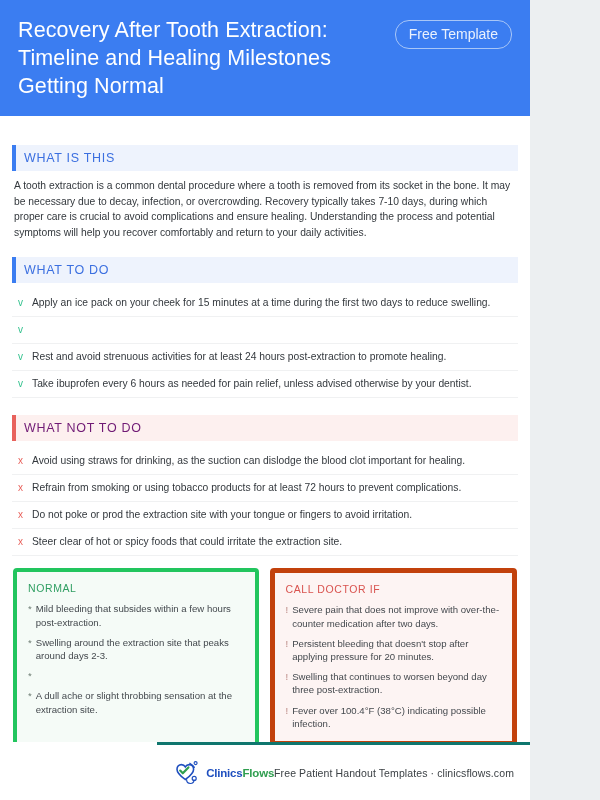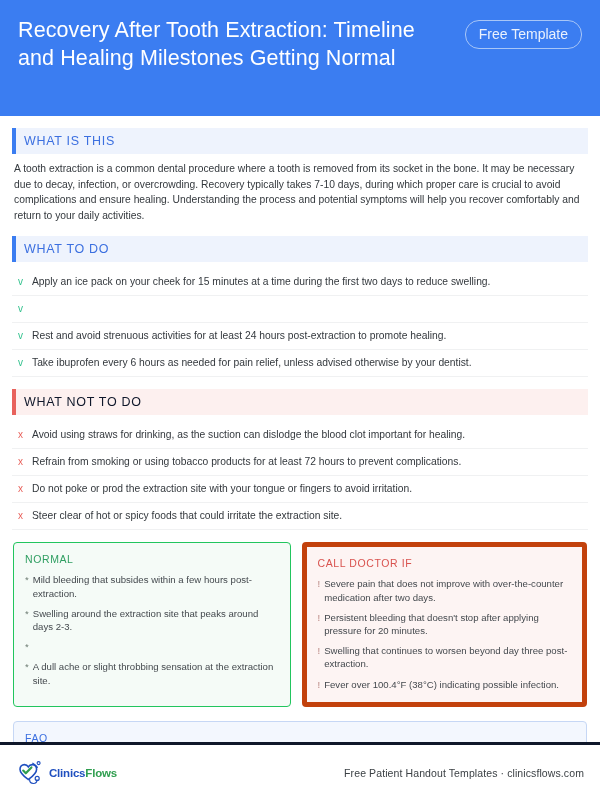--- a/index.html
+++ b/index.html
@@ -10,26 +10,27 @@
   }
 
   body {
     background: #eceff1;
     font-family: "Liberation Sans", sans-serif;
     -webkit-font-smoothing: antialiased;
   }
 
   .page {
     position: relative;
-    width: 600px;
+    width: 530px;
     height: 800px;
     background: #ffffff;
     overflow: hidden;
     display: flex;
     flex-direction: column;
+    align-items: flex-end;
   }
 
   
   .header {
     background: #3b7df1;
     padding: 16px 18px 18px 18px;
     display: flex;
     align-items: flex-start;
     justify-content: space-between;
     gap: 14px;
@@ -65,29 +66,30 @@
   
   .sec-head {
     display: flex;
     align-items: center;
     height: 26px;
     margin-bottom: 7px;
     font-size: 12.5px;
     letter-spacing: .7px;
     padding-left: 12px;
     position: relative;
+    margin-top: 17px;
   }
   .sec-head .accent {
     position: absolute;
     left: 0; top: 0; bottom: 0;
     width: 4px;
   }
   .sec-head.blue  { background: #eef3fd; color: #3b6fe0; }
   .sec-head.blue .accent { background: #3b7df1; }
-  .sec-head.red   { background: #fdf0ef; color: #0f172a; }
+  .sec-head.red   { background: #fdf0ef; color: #701a75; }
   .sec-head.red .accent { background: #e8625c; }
 
   .para {
     font-size: 10.3px;
     line-height: 15.6px;
     color: #33383d;
     margin: 0 0 13px 2px;
     text-align: left;
   }
 
@@ -119,21 +121,21 @@
     display: flex;
     gap: 11px;
     margin: 2px 1px 14px 1px;
   }
   .box {
     flex: 1 1 0;
     border-radius: 4px;
     padding: 10px 11px 11px 11px;
     min-height: 128px;
   }
-  .box.green { border: 1px solid #22c55e; background: #f5fbf7; }
+  .box.green { border: 4px solid #22c55e; background: #f5fbf7; }
   .box.pink  { border: 5px solid #c2410c; background: #fdf4f3; }
   .box-title {
     font-size: 10.5px;
     letter-spacing: .6px;
     margin-bottom: 8px;
   }
   .box.green .box-title { color: #2f9e62; }
   .box.pink  .box-title { color: #d9534f; }
   .box-item {
     display: flex;
@@ -162,21 +164,21 @@
   .faq-title {
     font-size: 10.5px;
     color: #3b6fe0;
     letter-spacing: .6px;
     margin-bottom: 9px;
   }
 
   
   .footer {
     flex: 0 0 auto;
-    border-top: 3px solid #0f172a;
+    border-top: 3px solid #0f766e;
     height: 58px;
     display: flex;
     align-items: center;
     justify-content: space-between;
     padding: 0 16px;
     background: #ffffff;
   }
   .logo { display: flex; align-items: center; gap: 3px; }
   .logo-text { font-size: 11.5px; font-weight: bold; letter-spacing: -.2px; }
   .logo-text .c { color: #1f4fbf; }

